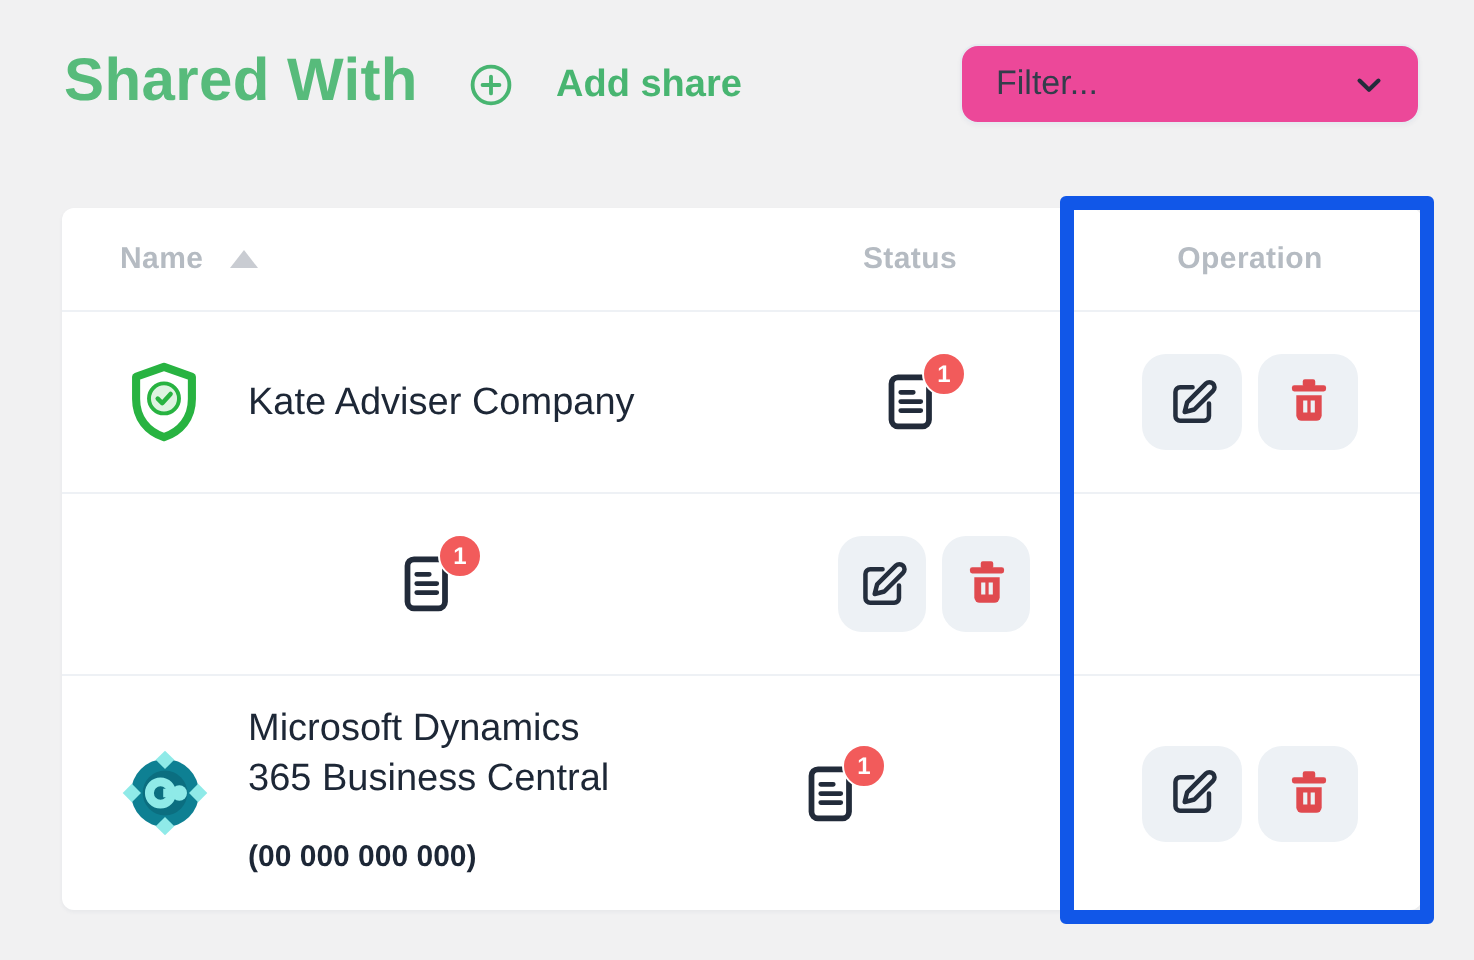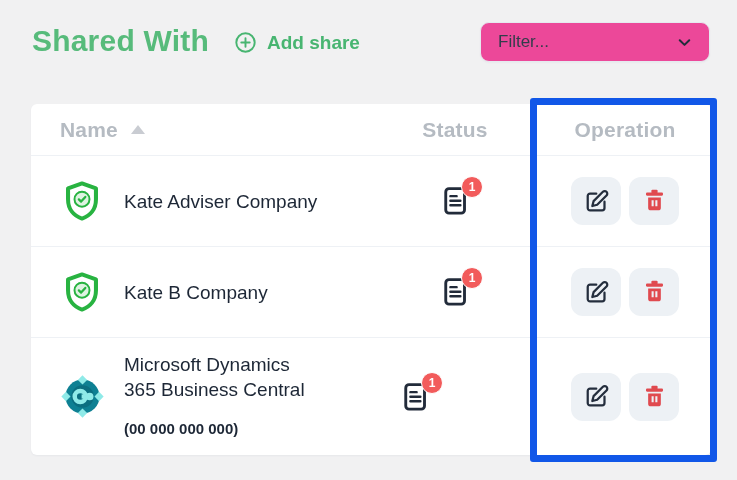--- a/index.html
+++ b/index.html
@@ -14,21 +14,21 @@
   .page { position: relative; width: 737px; height: 480px; }
 
   
   .page-title {
     position: absolute; left: 32px; top: 24px;
     font-size: 30px; font-weight: 700; color: #57bb7b;
     letter-spacing: 0.2px;
   }
   .add-share {
     position: absolute; left: 234px; top: 31px;
-    display: flex; align-items: center; gap: 10px;
+    display: flex; align-items: center; gap: 21px;
     background: none; border: none; cursor: pointer;
     color: #48b571; font-family: inherit;
   }
   .add-share .label { font-size: 19px; font-weight: 700; color: #48b571; }
   .filter-box {
     position: absolute; left: 480px; top: 22px;
     width: 230px; height: 40px;
     background: #ec4899; border: 1px solid #e6eaf0; border-radius: 9px;
     display: flex; align-items: center; justify-content: space-between;
     padding: 0 15px 0 17px; cursor: pointer;
@@ -43,21 +43,21 @@
     background: #ffffff; border-radius: 6px;
     box-shadow: 0 1px 2px rgba(40,60,90,0.05);
     overflow: hidden;
   }
   .t-row {
     display: grid; grid-template-columns: 1fr 120px 196px;
     align-items: center;
   }
   .t-head { height: 52px; border-bottom: 1px solid #eef1f5; }
   .t-head .cell {
-    font-size: 21px; font-weight: 600; color: #b5bbc2; letter-spacing: 0.2px;
+    font-size: 15px; font-weight: 600; color: #b5bbc2; letter-spacing: 0.2px;
   }
   .cell-name { display: flex; align-items: center; padding-left: 29px; }
   .cell-status { display: flex; align-items: center; justify-content: center; }
   .cell-op { display: flex; align-items: center; justify-content: center; gap: 8px; padding-left: 24px; }
   .sort-arrow {
     width: 0; height: 0; margin-left: 13px; display: inline-block;
     border-left: 7px solid transparent; border-right: 7px solid transparent;
     border-bottom: 9px solid #c9ccd2;
   }
   .row-1, .row-2 { height: 91px; border-bottom: 1px solid #eef1f5; }
@@ -168,30 +168,20 @@
               <rect x="3.8" y="4.4" width="16.4" height="3" rx="1.1" fill="#e04a4f"></rect>
               <path d="M5.9 9.2h12.2v9.7a2.6 2.6 0 0 1-2.6 2.6H8.5a2.6 2.6 0 0 1-2.6-2.6Z" fill="#e04a4f"></path>
               <path d="M10.2 11.8v5.8 M13.8 11.8v5.8" stroke="#edf1f5" stroke-width="2"></path>
             </svg>
           </span>
         </button>
       </div>
     </div>
 
     <div class="t-row row-2">
-      <div class="cell cell-name">
-        <span class="entity-icon">
-          <svg width="36" height="40" viewBox="0 0 24 26" fill="none">
-            <path d="M12 1.3 21.3 4.6 V12 c0 6.4-3.8 10.9-9.3 12.7 C6.5 22.9 2.7 18.4 2.7 12 V4.6 Z" fill="#ffffff" stroke="#28b341" stroke-width="2.7" stroke-linejoin="round"></path>
-            <circle cx="12" cy="11.8" r="5" fill="#def3e1" stroke="#28b341" stroke-width="1.3"></circle>
-            <path d="M9.9 11.9 l1.5 1.5 2.8-3.1" stroke="#28b341" stroke-width="1.5" stroke-linecap="round" stroke-linejoin="round" fill="none"></path>
-          </svg>
-        </span>
-        <span class="entity-name">Kate B Company</span>
-      </div>
       <div class="cell cell-status">
         <span class="status-wrap">
           <svg width="30" height="32" viewBox="0 0 24 25" fill="none">
             <rect x="4.6" y="2.6" width="15" height="19.6" rx="2.6" stroke="#222b3a" stroke-width="2.3"></rect>
             <path d="M8.3 8.6h5 M8.3 12.3h8 M8.3 15.9h8" stroke="#222b3a" stroke-width="1.9" stroke-linecap="round"></path>
           </svg>
           <span class="badge">1</span>
         </span>
       </div>
       <div class="cell cell-op">

